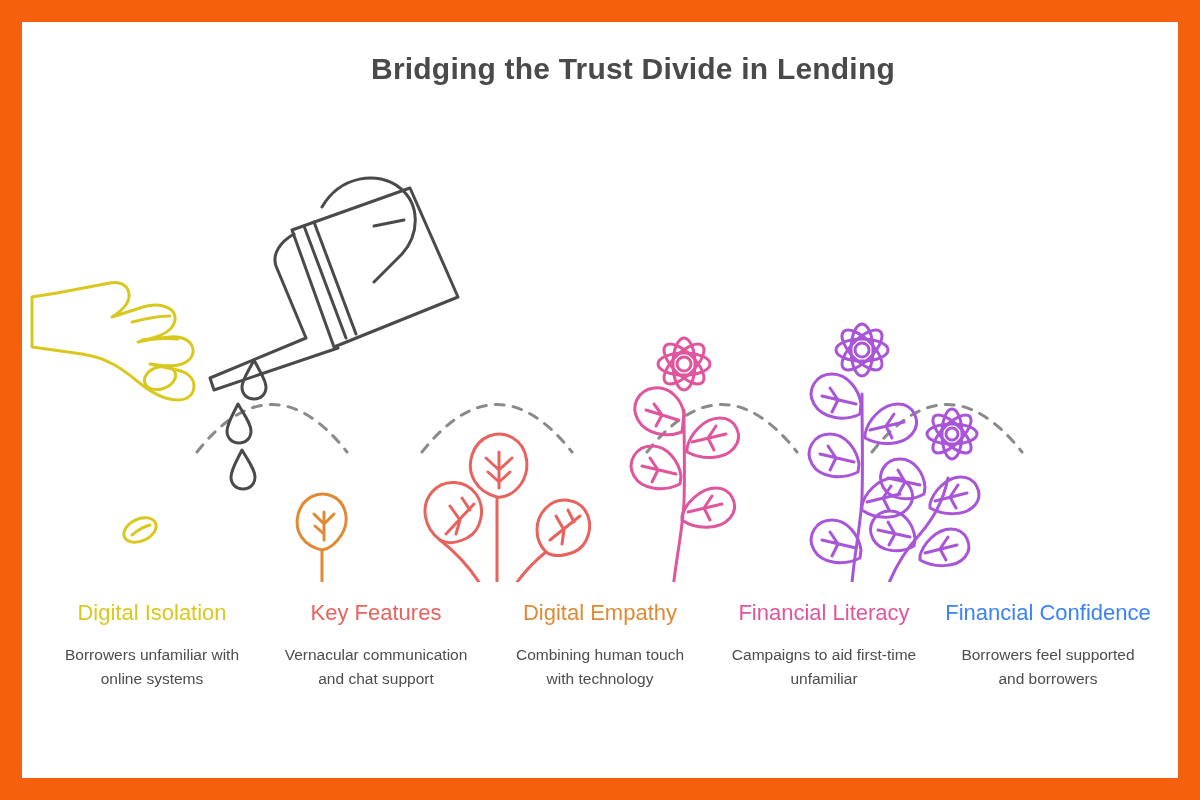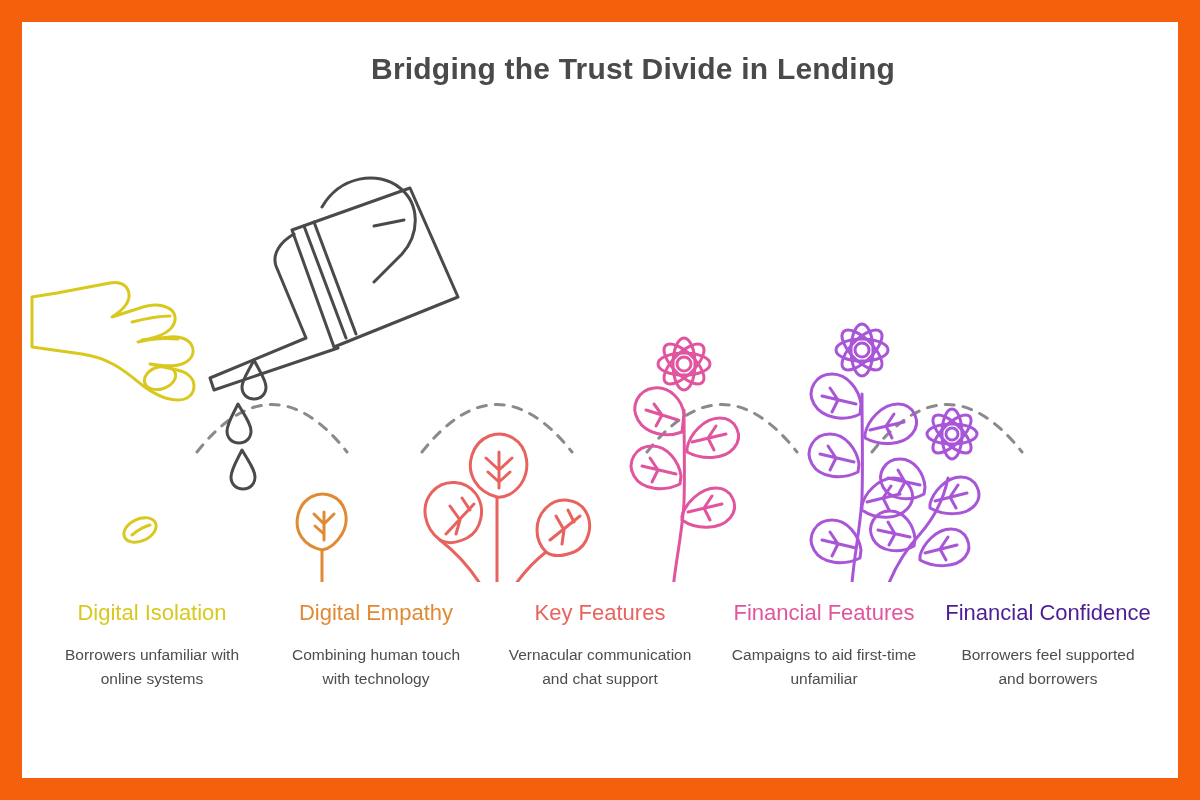--- a/index.html
+++ b/index.html
@@ -73,21 +73,21 @@
   .col-desc {
     font-size: 15.5px;
     line-height: 24px;
     color: #4d4d4d;
     margin: 12px;
   }
   .c0 { color: #D9C81E; }
   .c1 { color: #E08A34; }
   .c2 { color: #E8635E; }
   .c3 { color: #E0559E; }
-  .c4 { color: #4c1d95; }
+  .c4 { color: #3b82f6; }
 </style>
 </head>
 <body>
 
 <div class="infographic">
   <div class="canvas">
 
     <div class="title">Bridging the Trust Divide in Lending</div>
 
     <svg class="stage-art" viewBox="0 0 1156 440" preserveAspectRatio="none" xmlns="http://www.w3.org/2000/svg">
@@ -354,31 +354,31 @@
     </svg>
 
     <div class="columns">
 
       <div class="column">
         <div class="col-title c0">Digital Isolation</div>
         <div class="col-desc">Borrowers unfamiliar with online systems</div>
       </div>
 
       <div class="column">
+        <div class="col-title c2">Key Features</div>
+        <div class="col-desc">Vernacular communication and chat support</div>
+      </div>
+
+      <div class="column">
         <div class="col-title c1">Digital Empathy</div>
         <div class="col-desc">Combining human touch with technology</div>
       </div>
 
       <div class="column">
-        <div class="col-title c2">Key Features</div>
-        <div class="col-desc">Vernacular communication and chat support</div>
-      </div>
-
-      <div class="column">
-        <div class="col-title c3">Financial Features</div>
+        <div class="col-title c3">Financial Literacy</div>
         <div class="col-desc">Campaigns to aid first-time unfamiliar</div>
       </div>
 
       <div class="column">
         <div class="col-title c4">Financial Confidence</div>
         <div class="col-desc">Borrowers feel supported and borrowers</div>
       </div>
 
     </div>
   </div>

